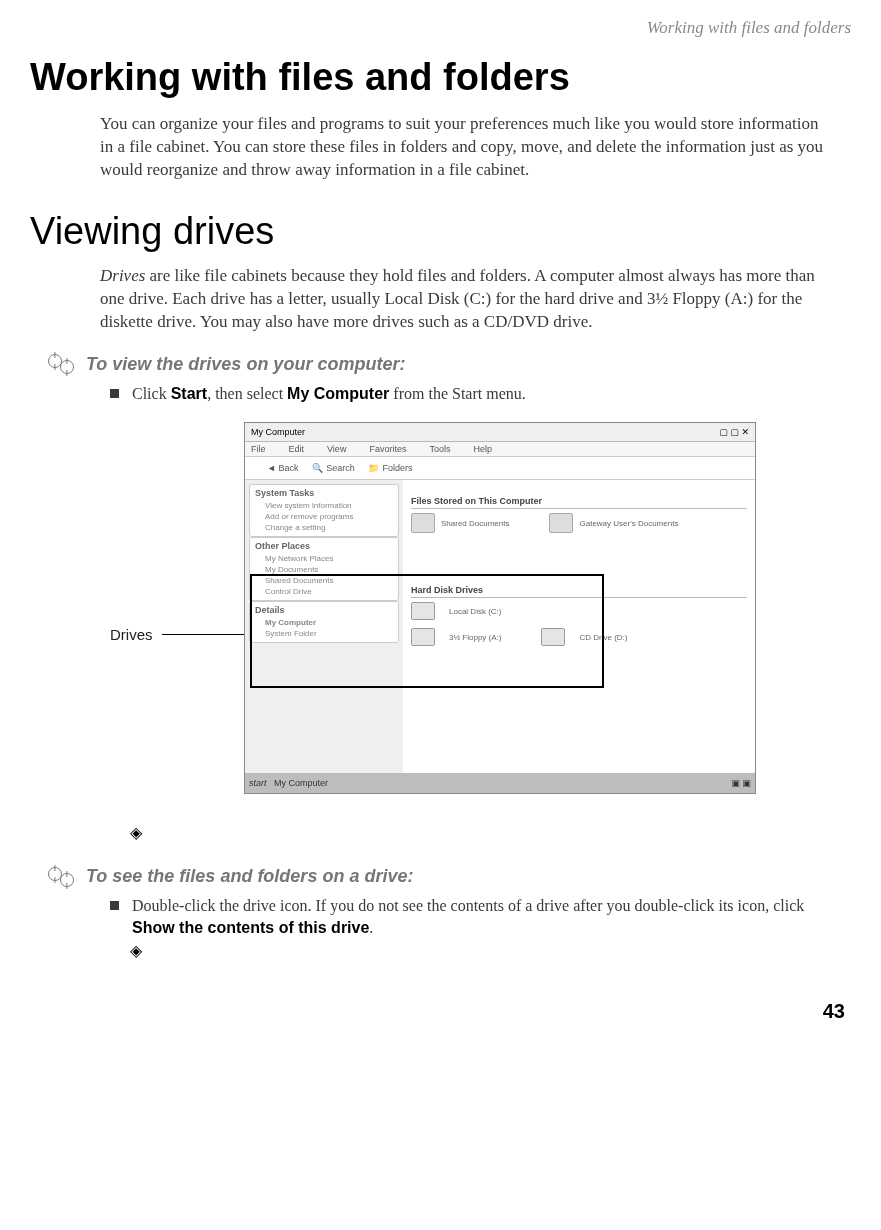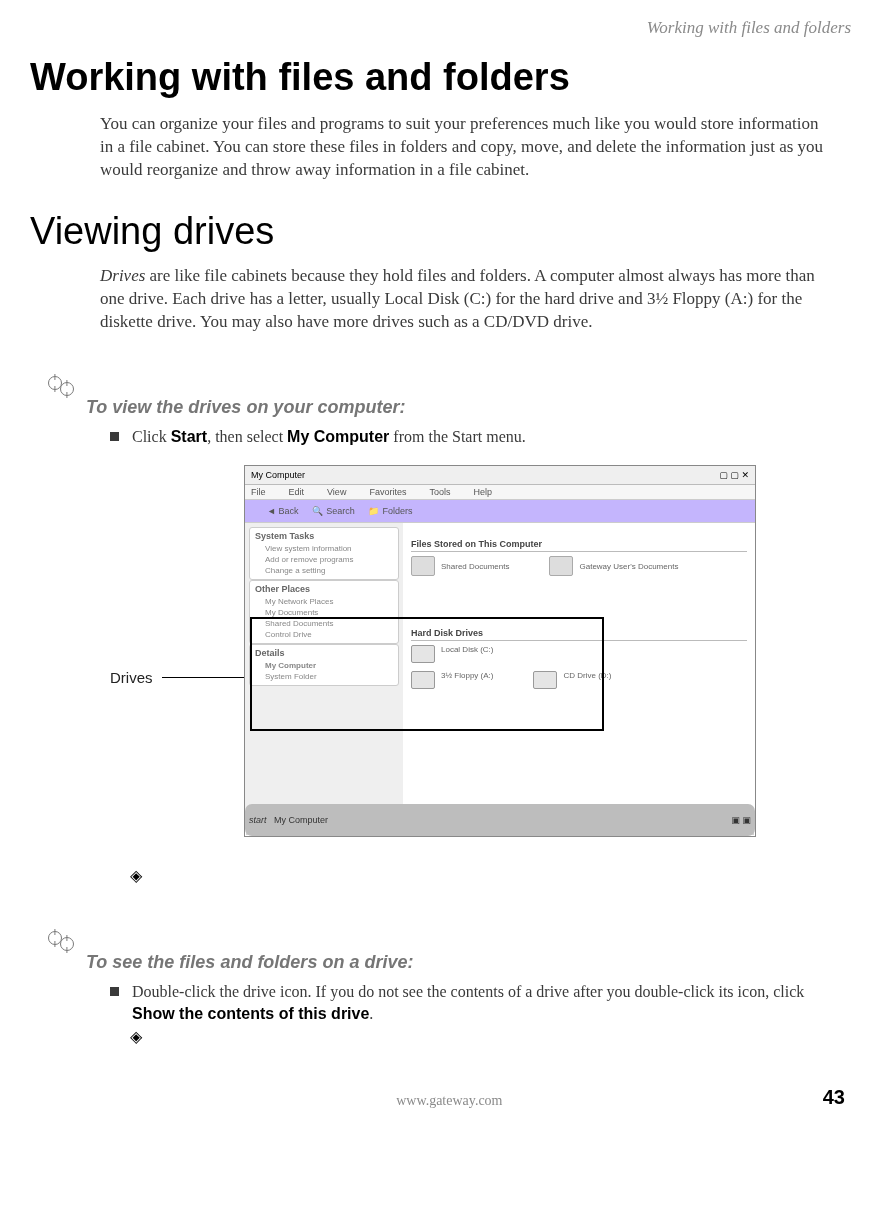--- a/index.html
+++ b/index.html
@@ -65,21 +65,20 @@
   }
   .gear-icon .g::after { top:auto;bottom:-3px; }
   .gear-icon .g1 { left:0; top:0; }
   .gear-icon .g2 { left:12px; top:6px; }
   .task-title {
     font-family: Arial, Helvetica, sans-serif;
     font-weight: bold;
     font-style: italic;
     font-size: 18px;
     color: #767676;
-    margin-top: 43px;
   }
   ul.bullet {
     list-style: none;
     margin: 0 24px 0 80px;
     padding: 0;
   }
   ul.bullet li {
     position: relative;
     padding-left: 22px;
     font-size: 16px;
@@ -146,21 +145,21 @@
     font-size: 9px;
     padding: 2px 6px;
     display:flex;
     gap:23px;
     color:#555;
     background:#f6f6f6;
     border-bottom:1px solid #ccc;
   }
   .win-toolbar {
     height: 22px;
-    background:#c4b5fd;
+    background:#ffffff;
     border-bottom:1px solid #ccc;
     display:flex;
     align-items:center;
     font-size:9px;
     color:#555;
     padding-left:22px;
     gap:14px;
   }
   .win-body {
     display:flex;
@@ -224,33 +223,32 @@
     position:absolute;
     left:150px;
     top:152px;
     width:350px;
     height:110px;
     border:2px solid #000;
     background:transparent;
     pointer-events:none;
   }
   .drive-item {
-    display:flex;gap:6px;font-size:8px;color:#666;
+    display:flex;align-items:center;gap:14px;font-size:8px;color:#666;
   }
   .drive-icon {
     width:22px;height:16px;background:#e5e5e5;border:1px solid #999;border-radius:2px;
   }
   .win-taskbar {
     position:absolute;
-    left:0;right:0;bottom:0;height:32px;
+    left:0;right:0;bottom:0;height:20px;
     background:#bdbdbd;
     display:flex;align-items:center;
     font-size:9px;color:#333;padding:0 4px;
     justify-content:space-between;
-    border-radius:7px;
   }
   .taskbar-start { font-style:italic; }
   .end-cube {
     margin: 6px 0 0 100px;
     width:16px;height:16px;
     display:inline-block;
     position:relative;
   }
   .end-cube::before {
     content:'\25C8';
@@ -395,18 +393,17 @@
 <ul class="bullet">
   <li>
     <span>Double-click the drive icon. If you do not see the contents of a drive after you double-click its icon, click </span><span class="bold-sans">Show the contents of this drive</span><span>.</span>
   </li>
 </ul>
 
 <span class="end-cube"></span>
 
 <div class="footer">
   <span style="width:40px"></span>
-  <span class="url">www.gateway.com</span>
   <span class="pg">43</span>
 </div>
 
 
 
 
 </body></html>

